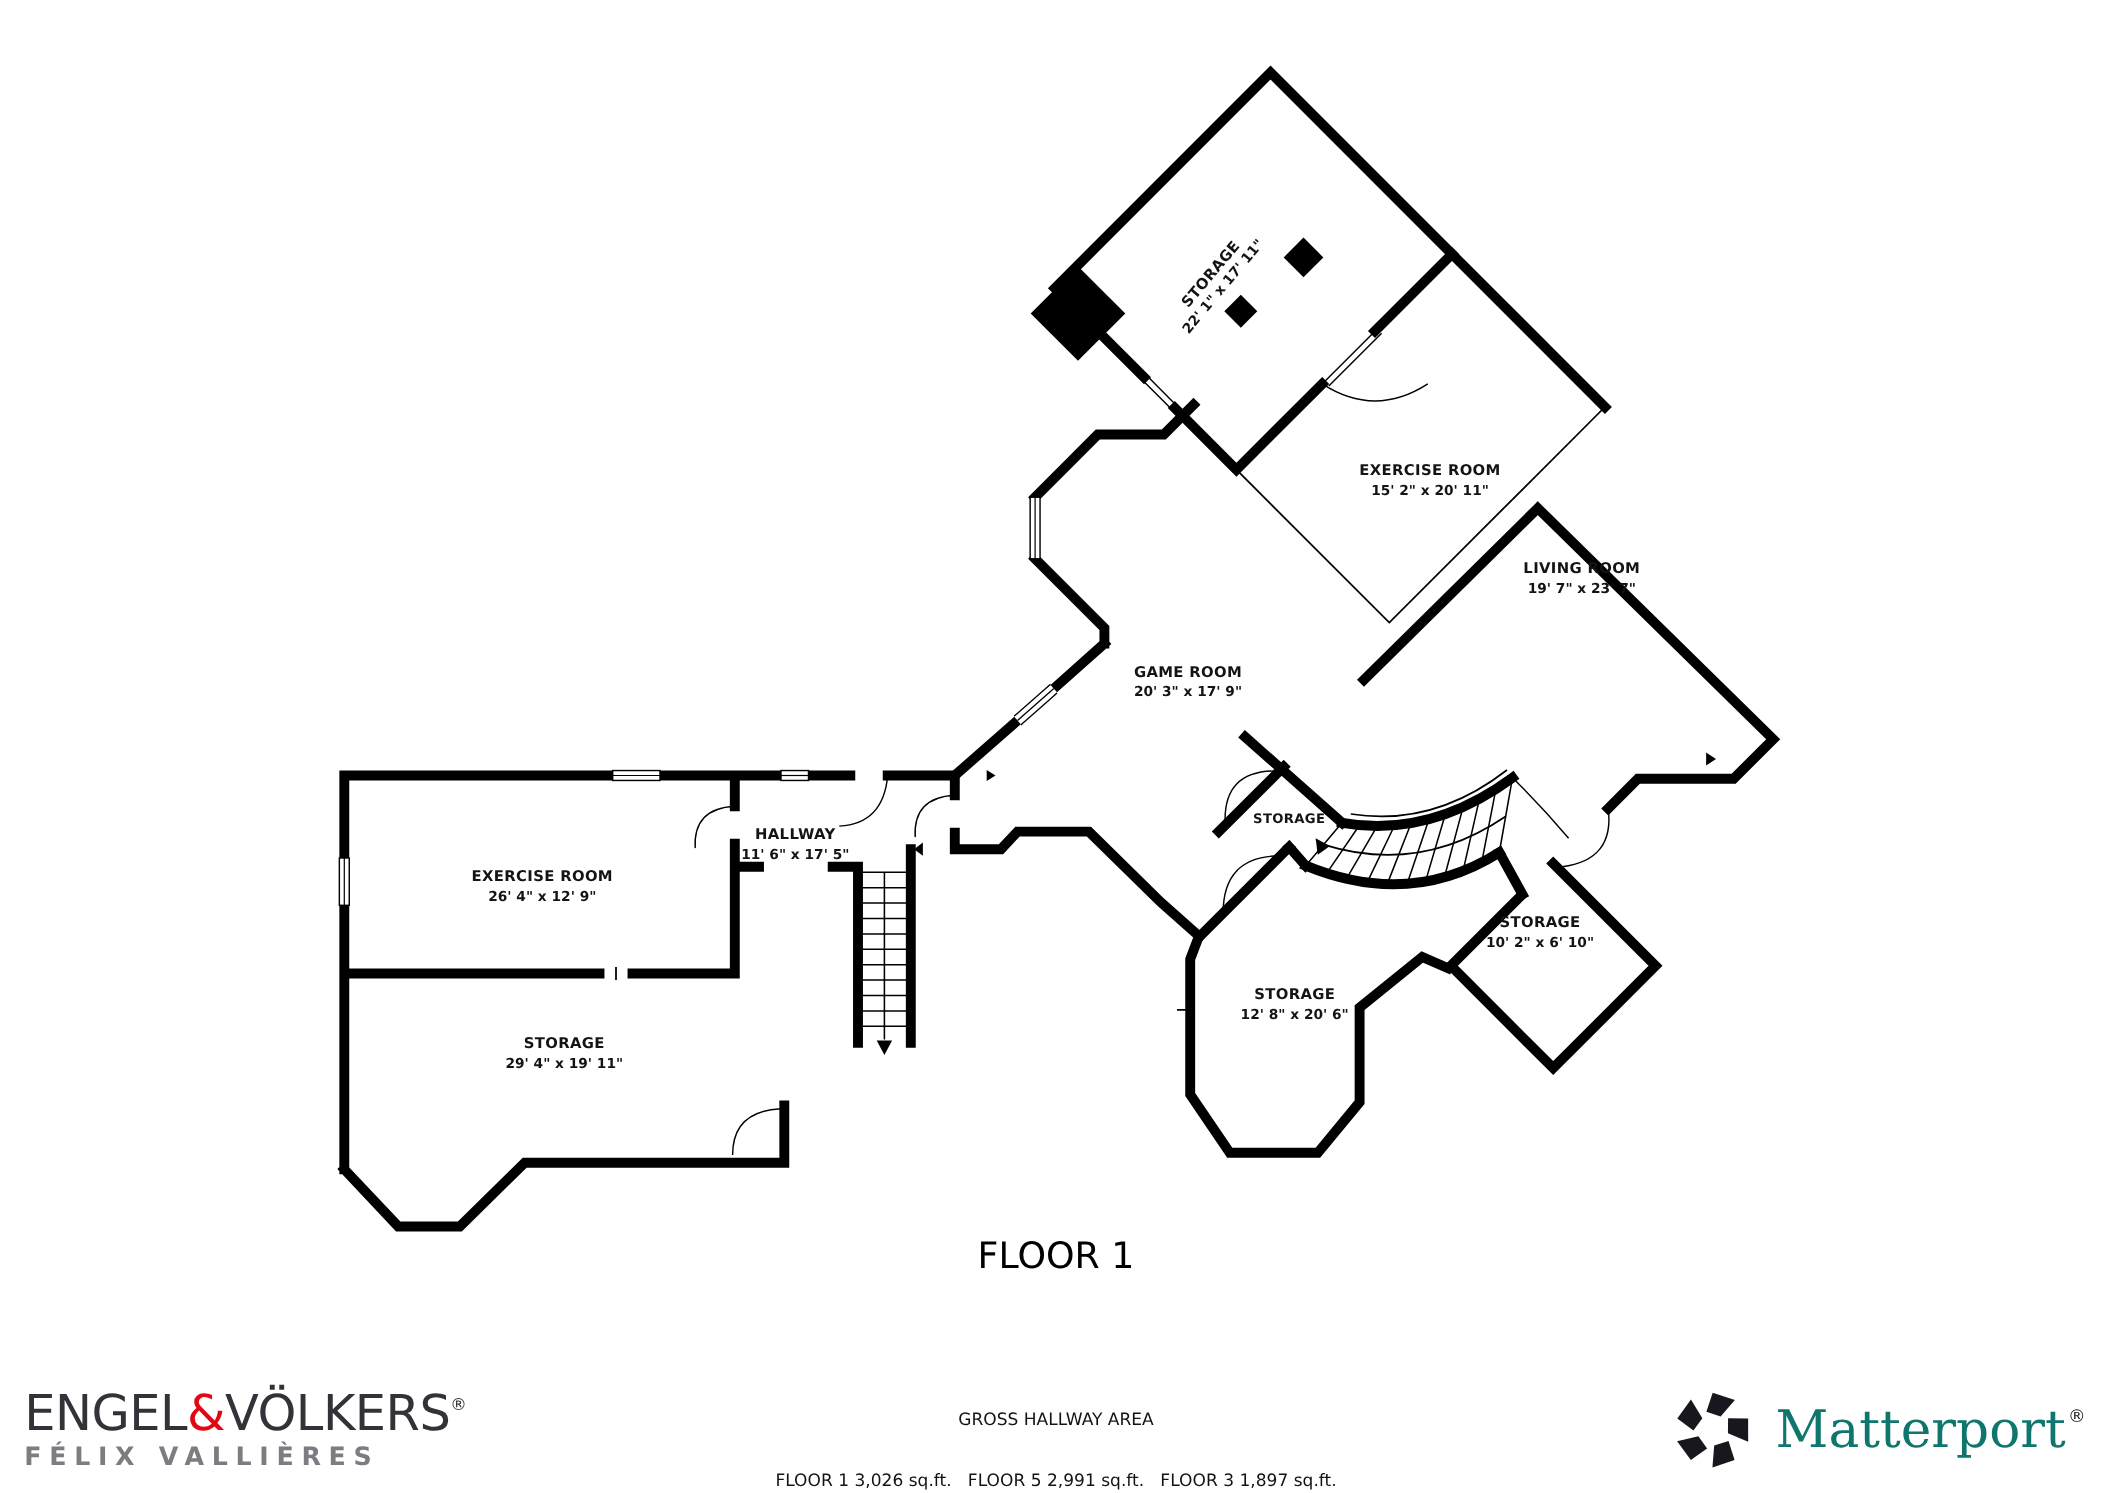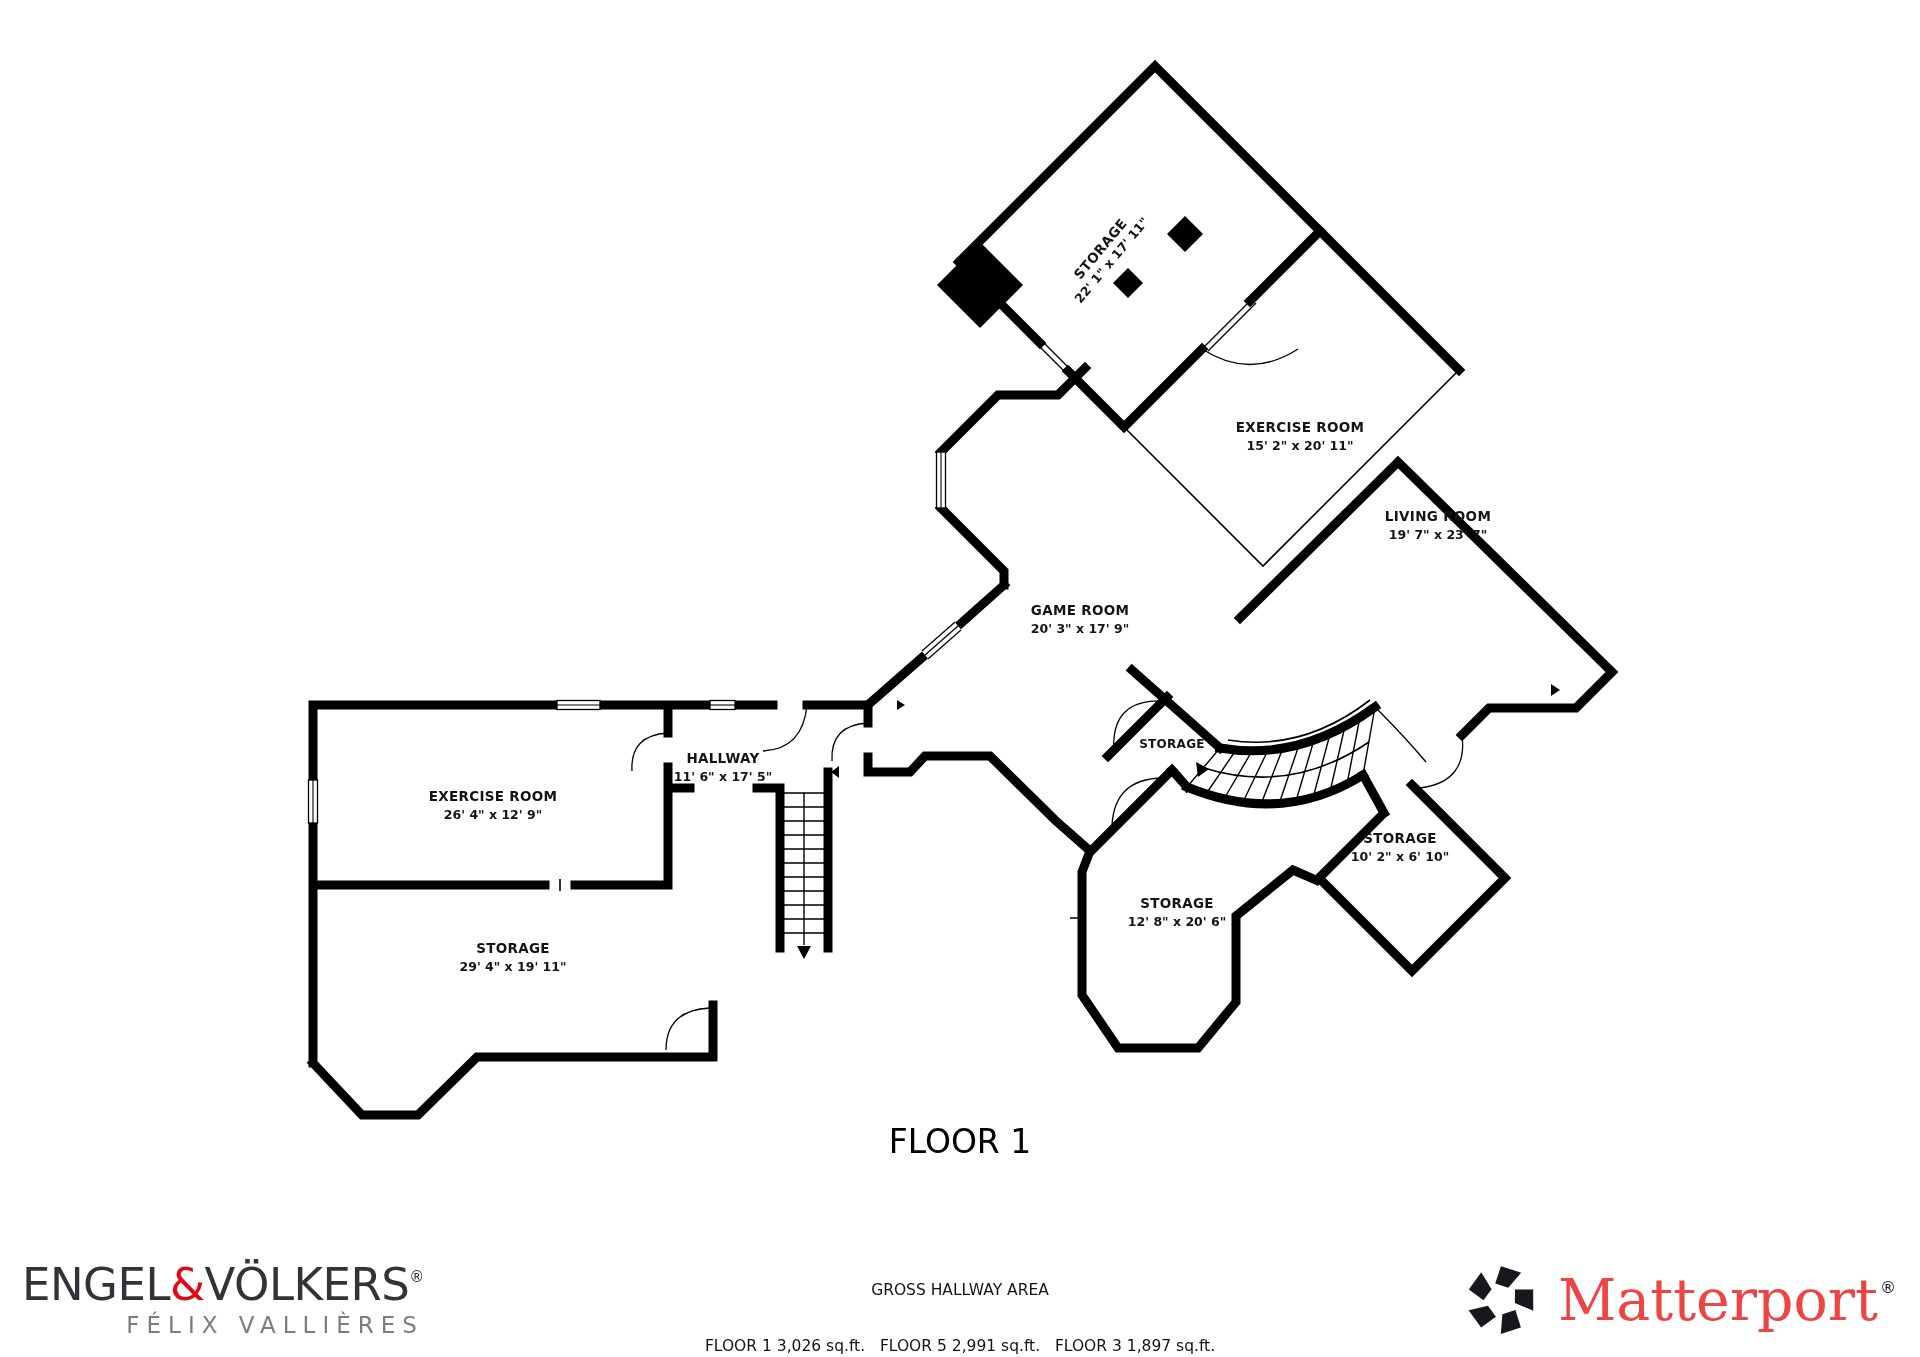--- a/index.html
+++ b/index.html
@@ -7,23 +7,23 @@
   .plan-svg{position:absolute;left:0;top:0;}
   .room-name{font-size:13.5px;font-weight:700;fill:#141414;letter-spacing:.3px}
   .room-dims{font-size:12.5px;font-weight:700;fill:#141414}
   .small-name{font-size:12px}
   .floor-title{font-size:33px;font-weight:400;fill:#000}
   .footer{position:absolute;left:50%;top:1244px;transform:translateX(-50%);text-align:center;color:#131313;font-size:15.5px;line-height:18.5px;white-space:pre}
   .ev{position:absolute;left:22px;top:1254px}
   .ev .l1{font-size:45px;font-weight:400;color:#323238;letter-spacing:-.5px;line-height:46px}
   .ev .amp{color:#e30613}
   .ev .reg{font-size:15px;vertical-align:18px}
-  .ev .l2{font-size:23px;color:#7c7c82;letter-spacing:7px;margin-top:4px;text-align:right;font-weight:400}
+  .ev .l2{font-size:23px;color:#7c7c82;letter-spacing:7px;margin-top:4px;text-align:left;font-weight:700}
   .mp{position:absolute;right:24px;top:1260px;display:flex;align-items:center}
-  .mp .name{font-family:"DejaVu Serif","Liberation Serif",serif;font-size:57px;color:#ef4444;margin-left:21px;line-height:80px}
+  .mp .name{font-family:"DejaVu Serif","Liberation Serif",serif;font-size:47px;color:#0f766e;margin-left:21px;line-height:80px}
   .mp .reg{font-size:16px;color:#17171d;margin-left:2px;margin-top:-26px}
 </style>
 </head>
 <body>
 
 <svg class="plan-svg" width="1920" height="1357" viewBox="0 0 1920 1357">
 
   <g stroke="#000" stroke-width="9" fill="none" stroke-linecap="square">
 
     <path d="M313,705 H557 M600,705 H710 M735,705 H773 M807,705 H868

